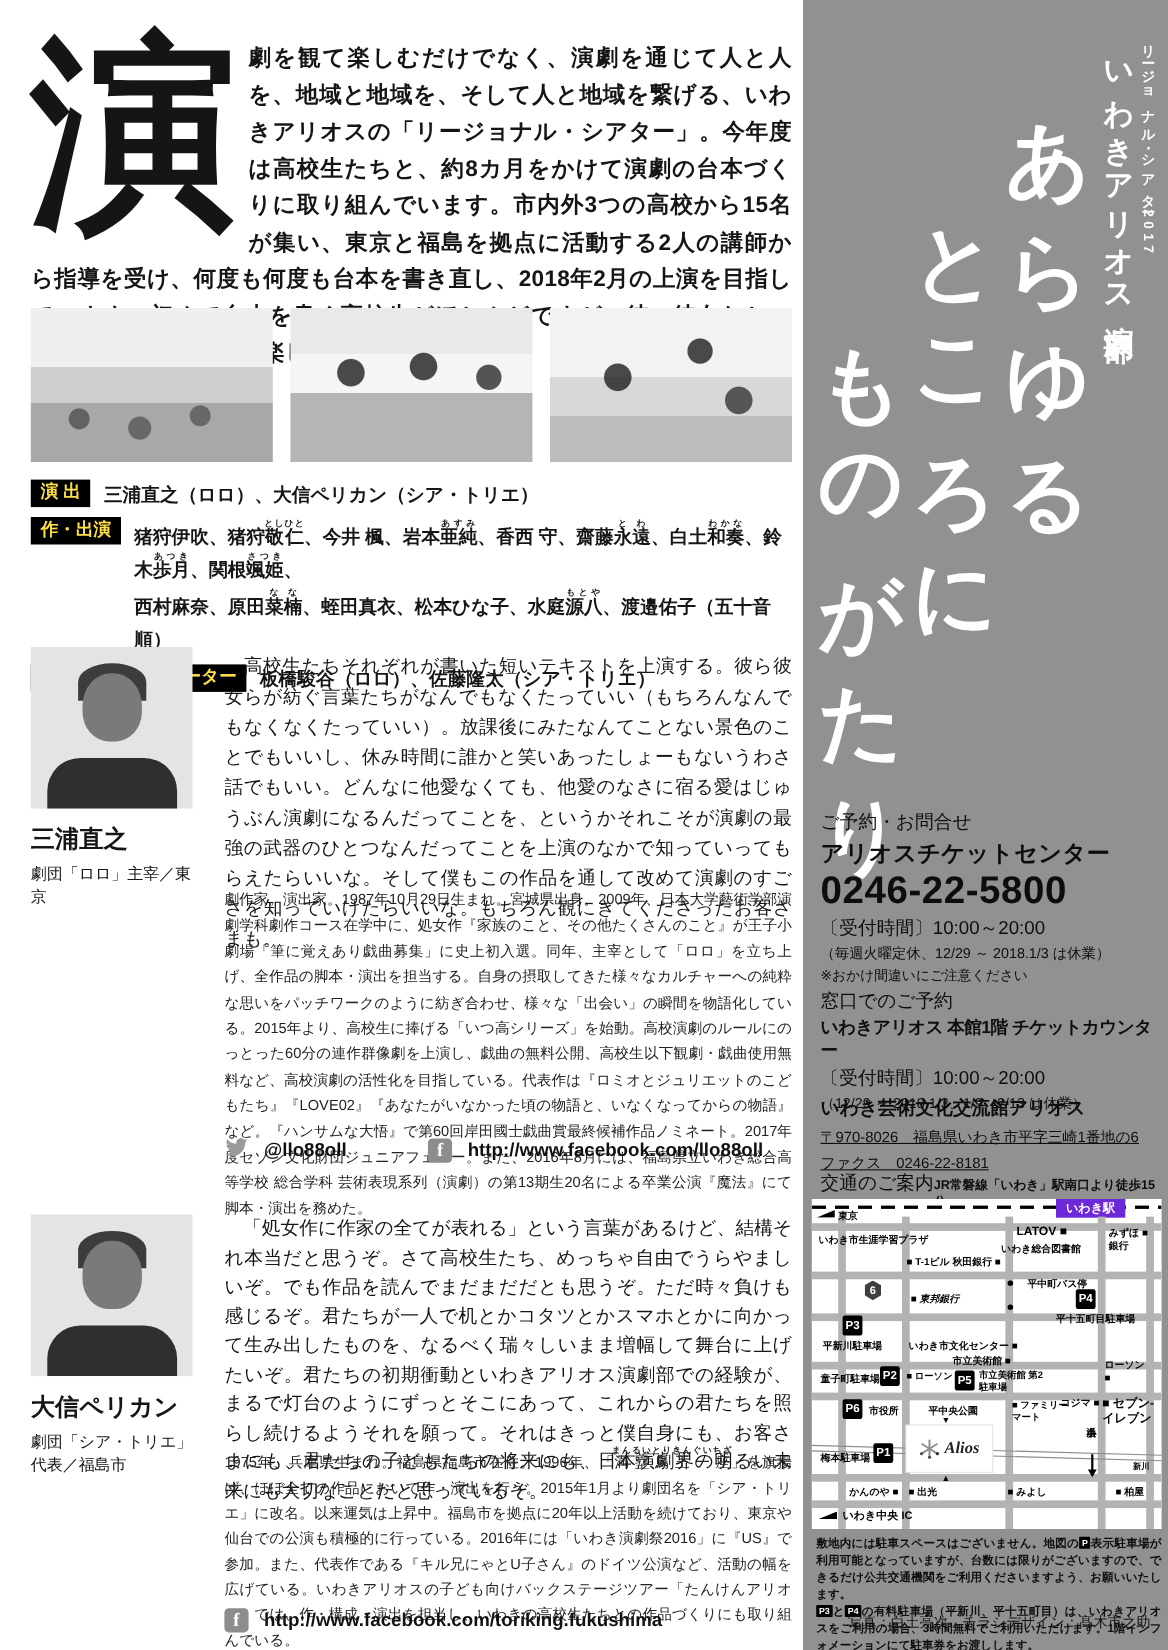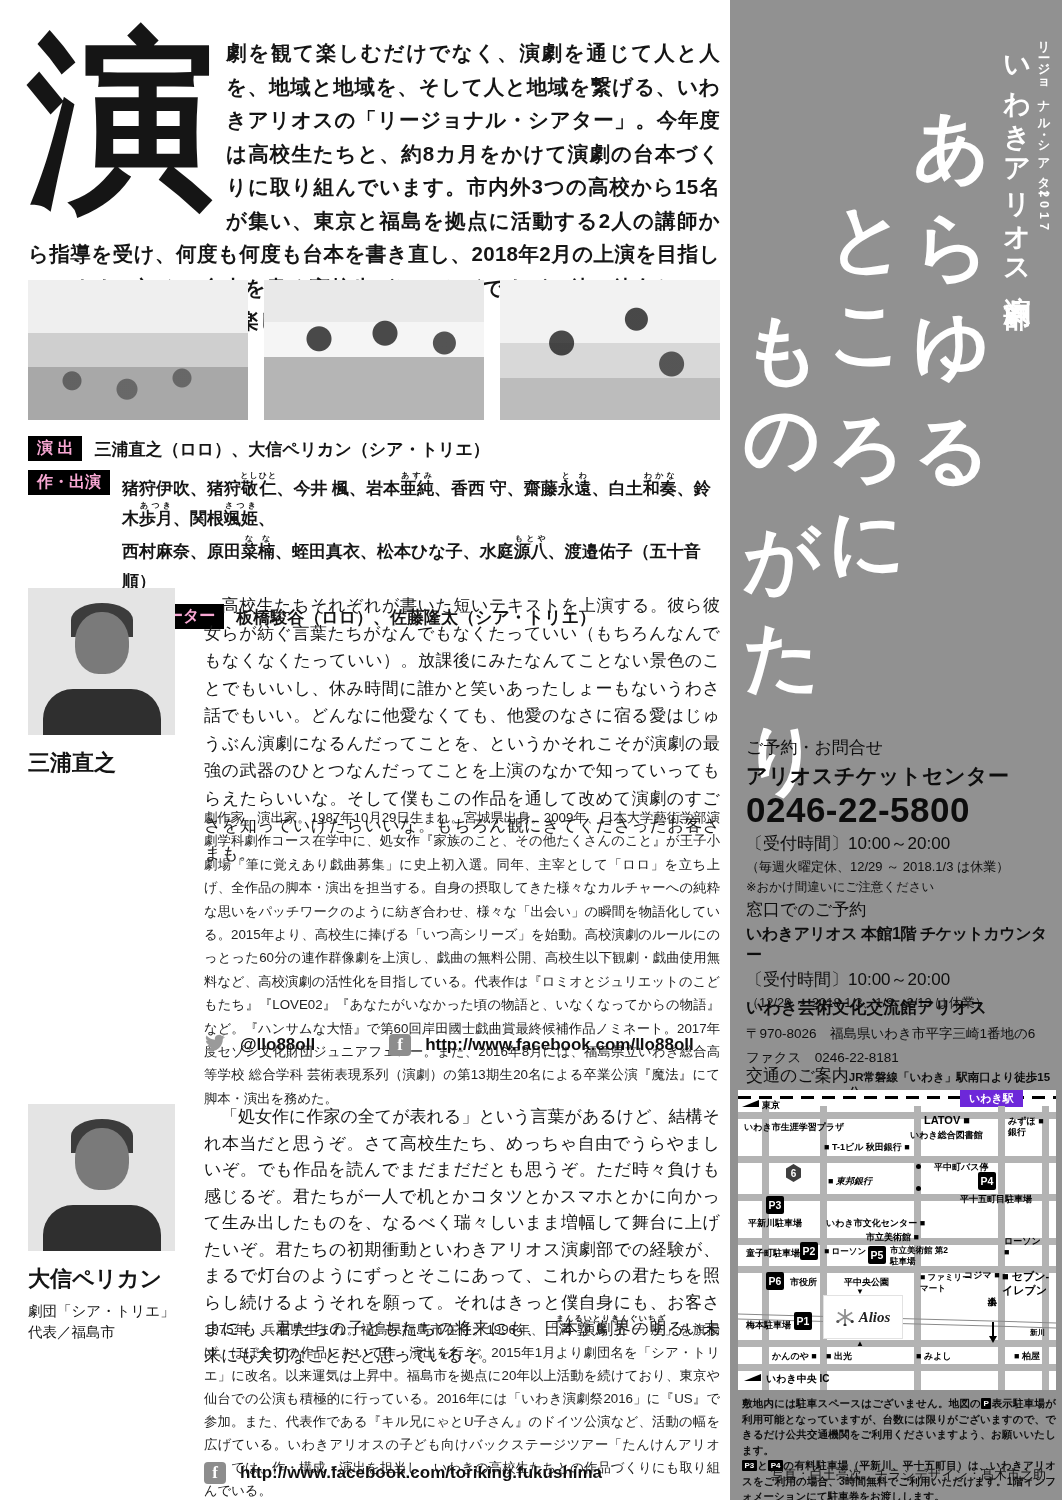--- a/index.html
+++ b/index.html
@@ -29,21 +29,21 @@
     radial-gradient(circle at 82% 45%, rgba(30,30,30,.75) 11px, transparent 12px),
     linear-gradient(180deg,#e9e9e9 0 30%,#f5f5f5 30% 55%,#b5b5b5 55%);}
   .photo.p3{background:
     radial-gradient(circle at 28% 45%, rgba(30,30,30,.8) 12px, transparent 13px),
     radial-gradient(circle at 62% 28%, rgba(30,30,30,.8) 11px, transparent 12px),
     radial-gradient(circle at 78% 60%, rgba(30,30,30,.7) 12px, transparent 13px),
     linear-gradient(180deg,#f2f2f2 0 45%,#d8d8d8 45% 70%,#bcbcbc 70%);}
 
   .credits{position:absolute;left:0;top:436px;width:692px;}
   .crow{display:flex;align-items:flex-start;margin-bottom:7px;}
-  .chip{background:#000;color:#f9a8d4;font-weight:bold;font-size:16px;
+  .chip{background:#000;color:#fde047;font-weight:bold;font-size:16px;
         padding:2px 9px;white-space:nowrap;margin-right:12px;line-height:1.3;}
   .cnames{font-size:17px;font-weight:bold;line-height:26px;padding-top:1px;}
   .cline{margin:0;line-height:30px;}
   ruby rt{font-size:8px;font-weight:bold;letter-spacing:1px;}
 
   
   .profile{position:absolute;left:0;width:692px;}
   .pcol{position:absolute;left:0;top:4px;width:156px;}
   .pphoto{width:147px;height:147px;background:#e4e4e4;position:relative;overflow:hidden;}
   .pphoto .head{position:absolute;left:50%;top:16%;transform:translateX(-50%);
@@ -79,21 +79,21 @@
 
   .sec{position:absolute;left:16px;width:308px;color:#0d0d0d;}
   .s-h{font-size:17px;font-weight:normal;margin:0;}
   .s-center{font-size:21px;font-weight:bold;margin:3px 0 0 0;letter-spacing:.5px;}
   .s-phone{font-size:35px;font-weight:900;margin:0;letter-spacing:.5px;}
   .s-hours{font-size:17px;margin:2px 0 0 0;}
   .s-closed{font-size:13px;margin:3px 0 0 0;}
   .s-note{font-size:12.5px;margin:3px 0 0 0;}
   .s-counter{font-size:16px;font-weight:bold;margin:3px 0 0 0;letter-spacing:-.5px;}
   .s-venue{font-size:17px;font-weight:bold;margin:0;}
-  .s-addr{font-size:13.5px;margin:5px 0 0 0;line-height:19px;}
+  .s-addr{font-size:13.5px;margin:5px 0 0 0;line-height:19px;text-decoration:underline;}
   .access{display:flex;align-items:baseline;}
   .access .s-h{flex:0 0 auto;}
   .access .a-note{margin-left:auto;font-size:11.5px;font-weight:bold;}
 
   
   .map{position:absolute;left:8px;top:1090px;width:318px;height:300px;background:#fff;overflow:hidden;}
   .road-h{position:absolute;left:0;width:318px;height:7px;background:#b3b3b3;}
   .road-v{position:absolute;top:16px;bottom:0;width:7px;background:#b3b3b3;}
   .rail{position:absolute;left:0;top:6px;width:318px;height:3px;
         background:repeating-linear-gradient(90deg,#000 0 13px,transparent 13px 21px);}
@@ -168,20 +168,21 @@
     </div>
 
     <div class="profile" style="top:584px;height:500px;">
       <div class="pcol">
         <div class="pphoto">
           <div class="hair"></div>
           <div class="head"></div>
           <div class="torso"></div>
         </div>
         <div class="pname">三浦直之</div>
+        <div class="ptitle">劇団「ロロ」主宰／東京</div>
       </div>
       <p class="comment" style="top:8px;">　高校生たちそれぞれが書いた短いテキストを上演する。彼ら彼女らが紡ぐ言葉たちがなんでもなくたっていい（もちろんなんでもなくなくたっていい）。放課後にみたなんてことない景色のことでもいいし、休み時間に誰かと笑いあったしょーもないうわさ話でもいい。どんなに他愛なくても、他愛のなさに宿る愛はじゅうぶん演劇になるんだってことを、というかそれこそが演劇の最強の武器のひとつなんだってことを上演のなかで知っていってもらえたらいいな。そして僕もこの作品を通して改めて演劇のすごさを知っていけたらいいな。もちろん観にきてくださったお客さまも。</p>
       <p class="bio" style="top:222px;">劇作家。演出家。1987年10月29日生まれ。宮城県出身。2009年、日本大学藝術学部演劇学科劇作コース在学中に、処女作『家族のこと、その他たくさんのこと』が王子小劇場「筆に覚えあり戯曲募集」に史上初入選。同年、主宰として「ロロ」を立ち上げ、全作品の脚本・演出を担当する。自身の摂取してきた様々なカルチャーへの純粋な思いをパッチワークのように紡ぎ合わせ、様々な「出会い」の瞬間を物語化している。2015年より、高校生に捧げる「いつ高シリーズ」を始動。高校演劇のルールにのっとった60分の連作群像劇を上演し、戯曲の無料公開、高校生以下観劇・戯曲使用無料など、高校演劇の活性化を目指している。代表作は『ロミオとジュリエットのこどもたち』『LOVE02』『あなたがいなかった頃の物語と、いなくなってからの物語』など。『ハンサムな大悟』で第60回岸田國士戯曲賞最終候補作品ノミネート。2017年度セゾン文化財団ジュニアフェロー。また、2016年8月には、福島県立いわき総合高等学校 総合学科 芸術表現系列（演劇）の第13期生20名による卒業公演『魔法』にて脚本・演出を務めた。</p>
       <div class="social" style="top:448px;">
         <span><svg width="22" height="22" viewBox="0 0 24 24" fill="#9a9a9a">
               <path d="M23 5.1c-.8.36-1.66.6-2.56.71a4.48 4.48 0 0 0 1.96-2.47 8.9 8.9 0 0 1-2.83 1.08 4.46 4.46 0 0 0-7.6 4.07A12.65 12.65 0 0 1 2.78 3.9a4.46 4.46 0 0 0 1.38 5.95c-.73-.02-1.42-.22-2.02-.55v.06a4.46 4.46 0 0 0 3.58 4.37c-.65.18-1.34.2-2.01.08a4.47 4.47 0 0 0 4.17 3.1A8.95 8.95 0 0 1 1 18.73a12.62 12.62 0 0 0 6.84 2.01c8.2 0 12.69-6.8 12.69-12.69l-.01-.58A9.05 9.05 0 0 0 23 5.1z"></path>
             </svg></span>
         <a class="handle" href="#">@llo88oll</a>
         <span class="gap"></span>
         <span class="fbsq">f</span>

